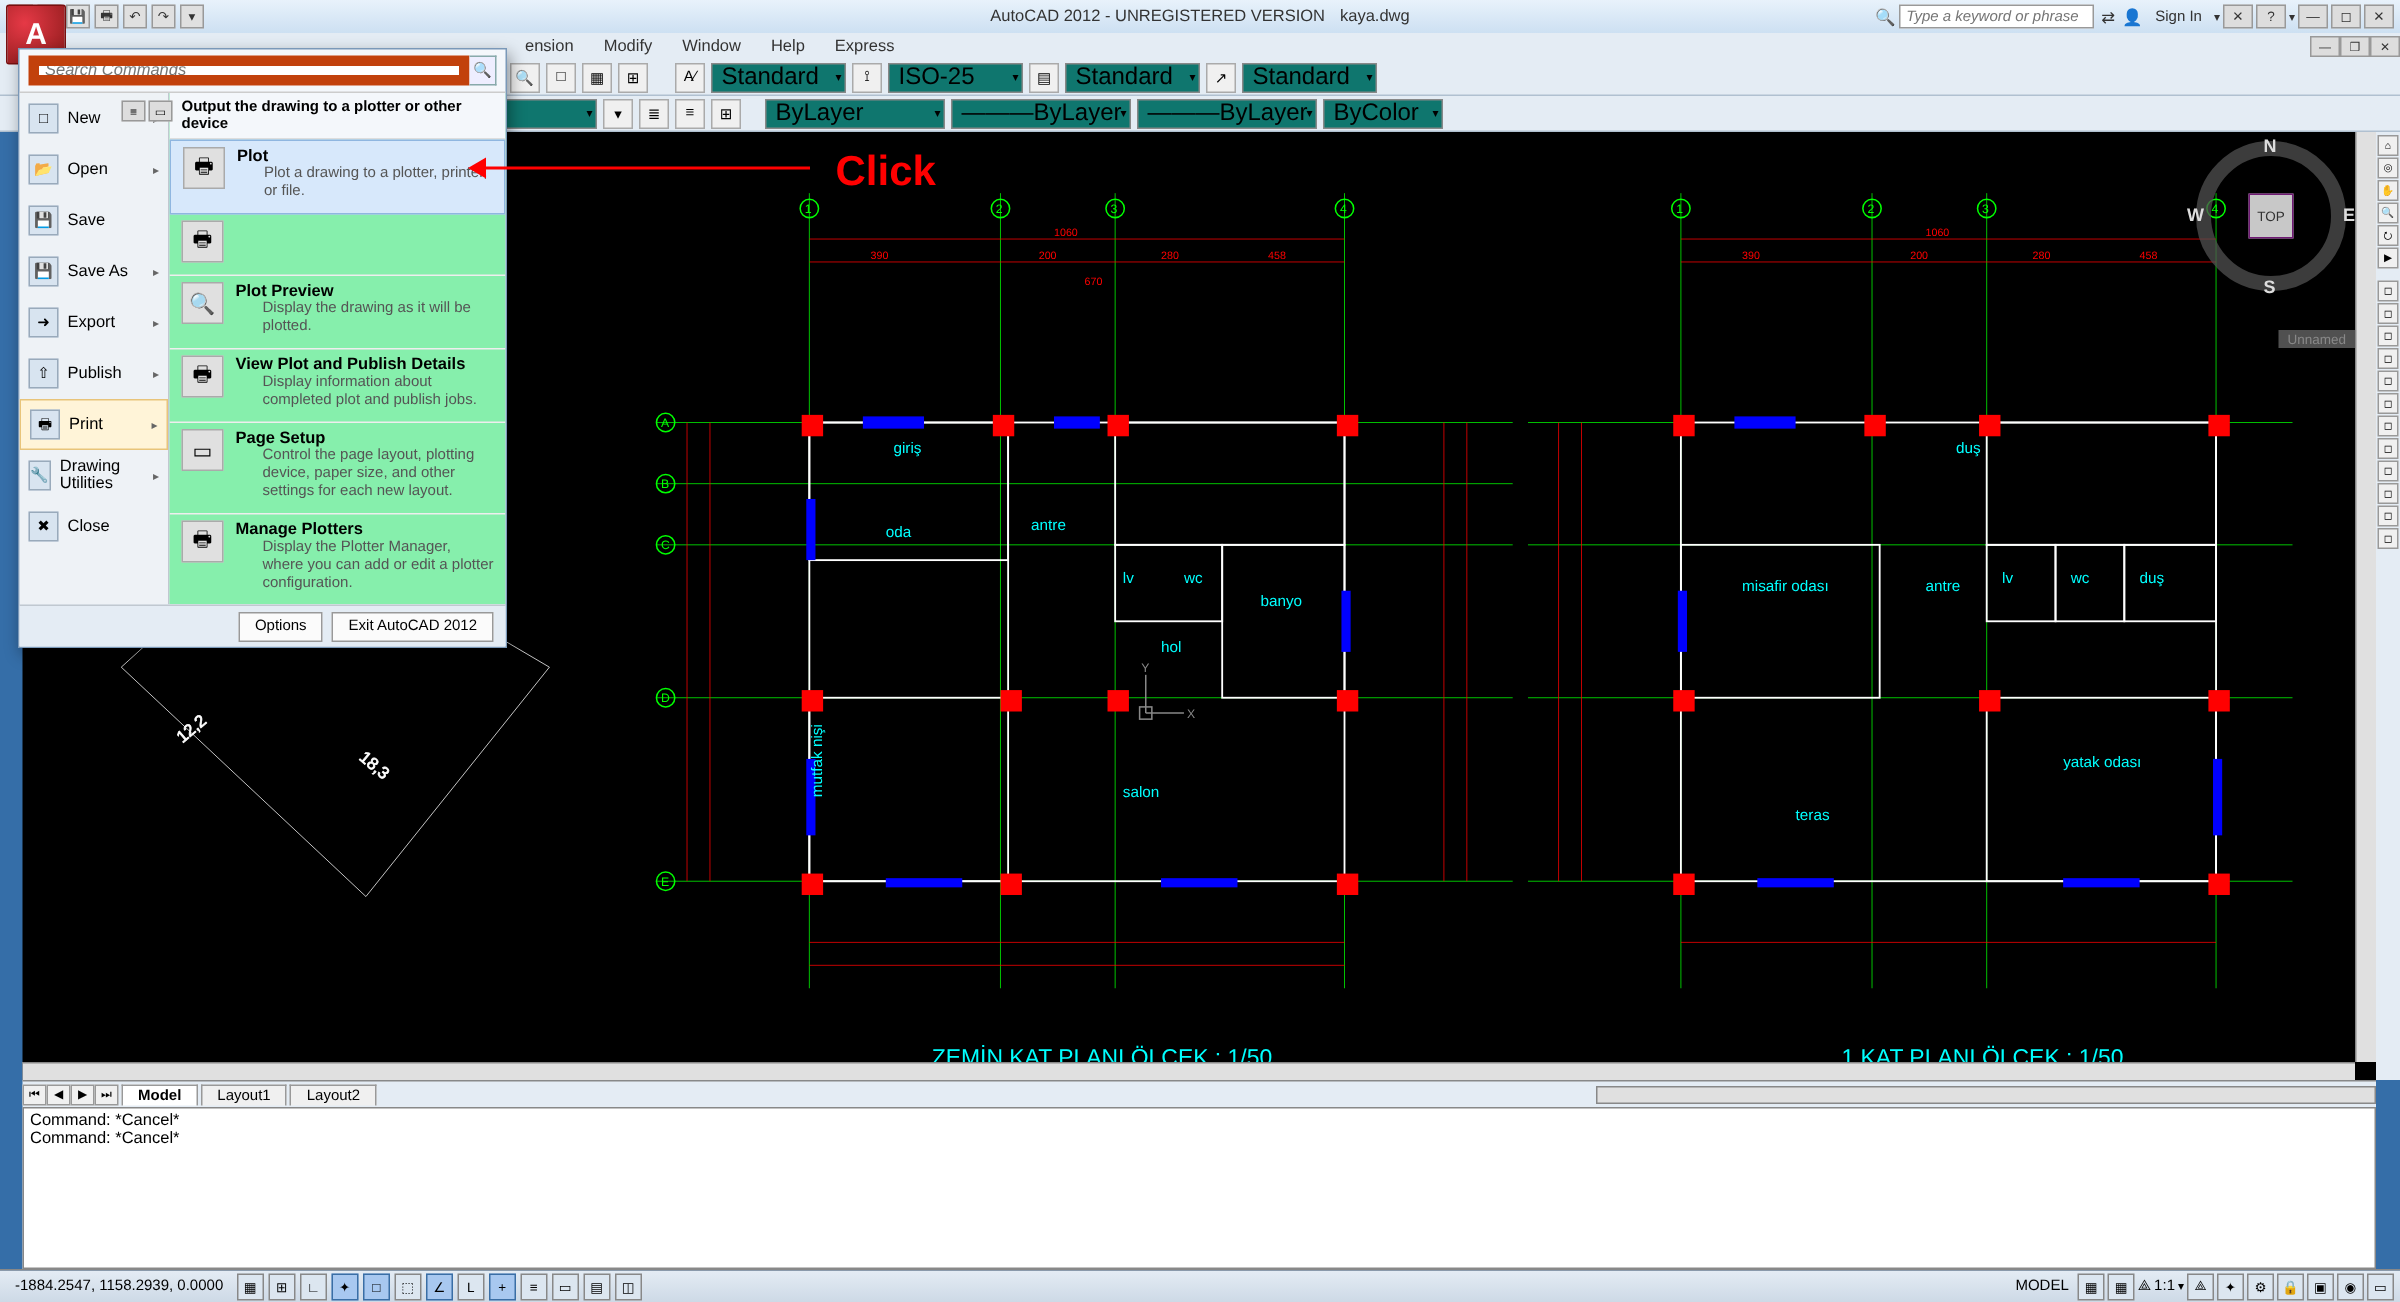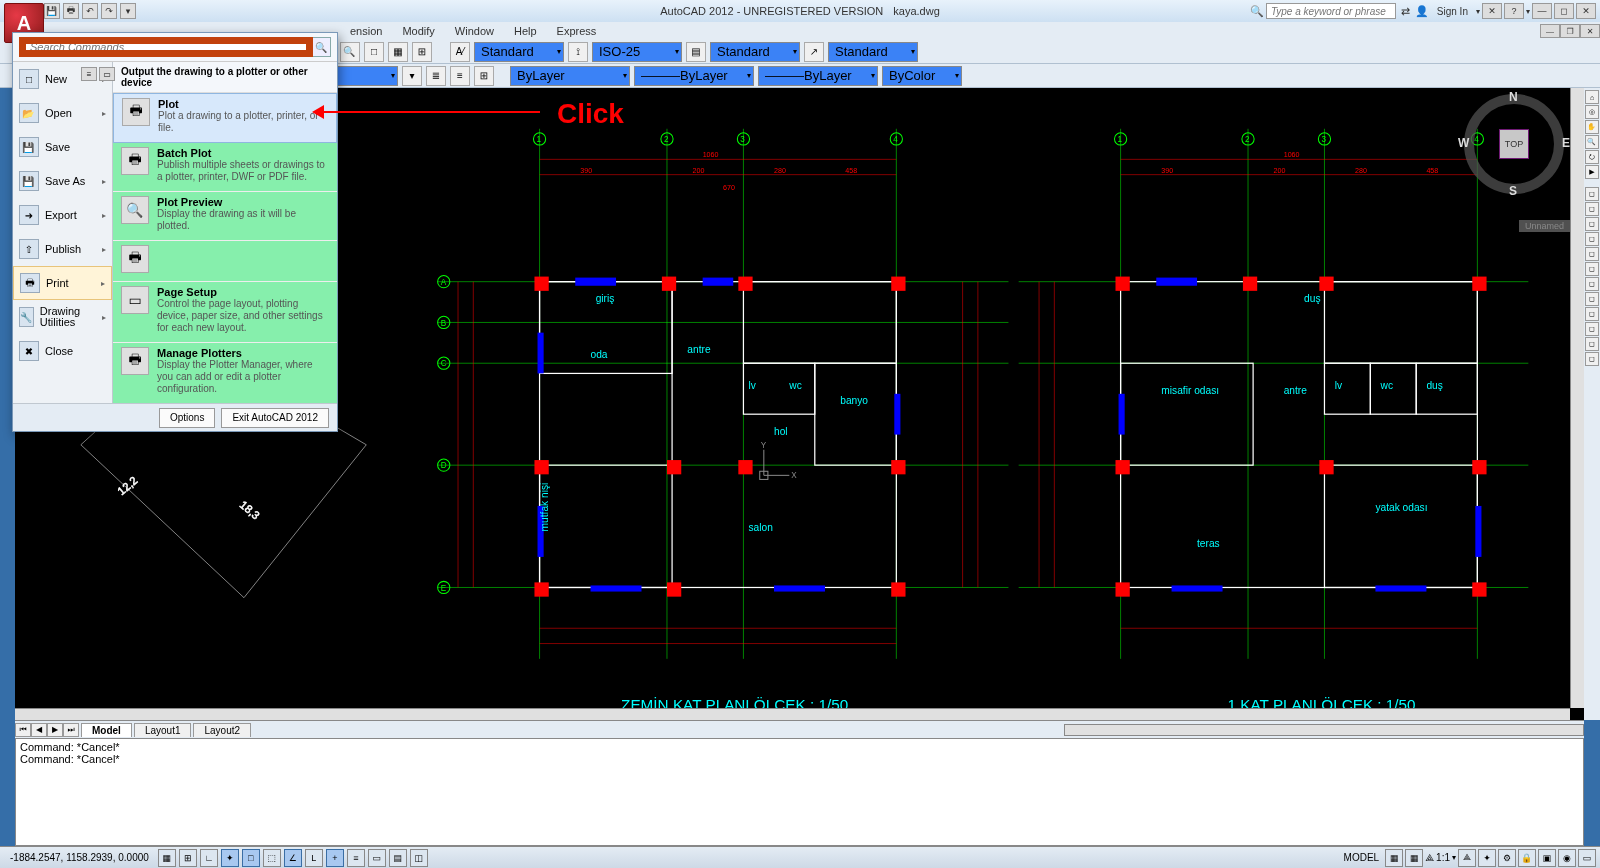--- a/index.html
+++ b/index.html
@@ -20,21 +20,21 @@
 
 
 .menubar { height:18px; background:#e4ecf4; display:flex; align-items:center; font-size:11px; color:#333; padding-left:340px; gap:0; }
 .menubar .mitem { padding:1px 10px; cursor:pointer; }
 .menubar .wctrl { margin-left:auto; display:flex; }
 .menubar .wctrl .wb { width:20px; height:14px; border:1px solid #999; background:#ddd; font-size:8px; display:flex; align-items:center; justify-content:center; }
 
 
 .toolrow { height:24px; background:#e4ecf4; border-bottom:1px solid #b0c0d0; display:flex; align-items:center; padding-left:340px; gap:4px; font-size:10px; }
 .toolrow .tbtn { width:20px; height:20px; border:1px solid #aaa; background:#f0f0f0; font-size:10px; display:flex; align-items:center; justify-content:center; }
-.toolrow .tdrop { height:20px; border:1px solid #888; background:#3b82f6; padding:0 16px 0 6px; position:relative; font-size:13px; display:flex; align-items:center; }
+.toolrow .tdrop { height:20px; border:1px solid #888; background:#0f766e; padding:0 16px 0 6px; position:relative; font-size:16px; display:flex; align-items:center; }
 .toolrow .tdrop::after { content:"▾"; position:absolute; right:2px; font-size:8px; }
 .row2 { padding-left:118px; }
 .row2 .tdrop.layer { width:280px; }
 .row2 .tdrop.layer .sw { width:10px;height:10px;background:#fff;border:1px solid #333;margin-right:4px;display:inline-block; }
 .row2 .midcombo { width:120px; }
 
 
 .appmenu { position:absolute; top:32px; left:12px; width:326px; height:400px; background:#f4f7fb; border:1px solid #7a98b8; z-index:30; box-shadow:2px 4px 10px rgba(0,0,0,0.4); display:flex; flex-direction:column; }
 .appmenu .search-row { padding:4px 6px; border-bottom:1px solid #ccc; display:flex; }
 .appmenu .search-row input { flex:1; height:20px; border:7px solid #c2410c; font-size:11px; padding:0 4px; color:#777; font-style:italic; }
@@ -45,21 +45,21 @@
 .appmenu .leftcol .litem .arrow { margin-left:auto; font-size:8px; color:#666; }
 .appmenu .leftcol .litem.active { background:#fff4d8; border:1px solid #e8c47a; }
 .appmenu .leftcol .litem .licon { width:20px;height:20px;background:#d8e4f0;border:1px solid #9ab;display:flex;align-items:center;justify-content:center;font-size:10px; }
 .appmenu .rightcol { flex:1; background:#86efac; display:flex; flex-direction:column; overflow:hidden; }
 .appmenu .rightcol .hdr { font-size:10px; font-weight:bold; padding:4px 8px; background:#f4f7fb; border-bottom:1px solid #ddd; }
 .appmenu .rightcol .ritem { display:flex; gap:8px; padding:4px 8px 8px 8px; cursor:pointer; border-bottom:1px solid #eee; }
 .appmenu .rightcol .ritem.hov { background:#d7e8fb; border:1px solid #8fb6e0; }
 .appmenu .rightcol .ritem .ricon { width:28px;height:28px;background:#e0e0e0;border:1px solid #aaa;flex-shrink:0;display:flex;align-items:center;justify-content:center;font-size:14px; }
 .appmenu .rightcol .ritem .rtxt { font-size:10px; }
 .appmenu .rightcol .ritem .rtxt .rt { font-weight:bold; font-size:11px; }
-.appmenu .rightcol .ritem .rtxt .rd { color:#555; line-height:1.2; }
+.appmenu .rightcol .ritem .rtxt .rd { color:#555; line-height:1.2;margin-left:18px; }
 .appmenu .footer { height:28px; background:#e4ecf4; border-top:1px solid #c0c8d0; display:flex; justify-content:flex-end; align-items:center; gap:6px; padding-right:8px; }
 .appmenu .footer .fbtn { height:20px; padding:0 10px; font-size:10px; border:1px solid #999; background:#fbfbfb; cursor:pointer; }
 .appmenu .vtoggle { position:absolute; top:34px; left:68px; display:flex; gap:2px; }
 .appmenu .vtoggle .vt { width:16px;height:14px;border:1px solid #999;background:#ddd;font-size:8px;display:flex;align-items:center;justify-content:center; }
 
 
 .click-arrow { position:absolute; top:103px; left:320px; width:220px; height:20px; z-index:40; }
 .click-arrow .line { position:absolute; top:8px; left:0; right:0; height:2px; background:#f00; }
 .click-arrow .head { position:absolute; top:2px; left:-8px; width:0;height:0;border-top:7px solid transparent;border-bottom:7px solid transparent;border-right:12px solid #f00; }
 .click-label { position:absolute; top:98px; left:540px; color:#f00; font-weight:bold; font-size:28px; z-index:40;margin-left:17px; }
@@ -238,34 +238,34 @@
       <div class="hdr">Output the drawing to a plotter or other device</div>
       <div class="ritem hov">
         <div class="ricon">🖶</div>
         <div class="rtxt">
             <div class="rt">Plot</div>
             <div class="rd">Plot a drawing to a plotter, printer, or file.</div>
           </div>
       </div>
       <div class="ritem">
         <div class="ricon">🖶</div>
-        <div class="rtxt">
-            <div class="rt">Batch Plot</div>
-            <div class="rd">Publish multiple sheets or drawings to a plotter, printer, DWF or PDF file.</div>
-          </div>
       </div>
       <div class="ritem">
         <div class="ricon">🔍</div>
         <div class="rtxt">
             <div class="rt">Plot Preview</div>
             <div class="rd">Display the drawing as it will be plotted.</div>
           </div>
       </div>
       <div class="ritem">
         <div class="ricon">🖶</div>
+        <div class="rtxt">
+            <div class="rt">View Plot and Publish Details</div>
+            <div class="rd">Display information about completed plot and publish jobs.</div>
+          </div>
       </div>
       <div class="ritem">
         <div class="ricon">▭</div>
         <div class="rtxt">
             <div class="rt">Page Setup</div>
             <div class="rd">Control the page layout, plotting device, paper size, and other settings for each new layout.</div>
           </div>
       </div>
       <div class="ritem">
         <div class="ricon">🖶</div>

